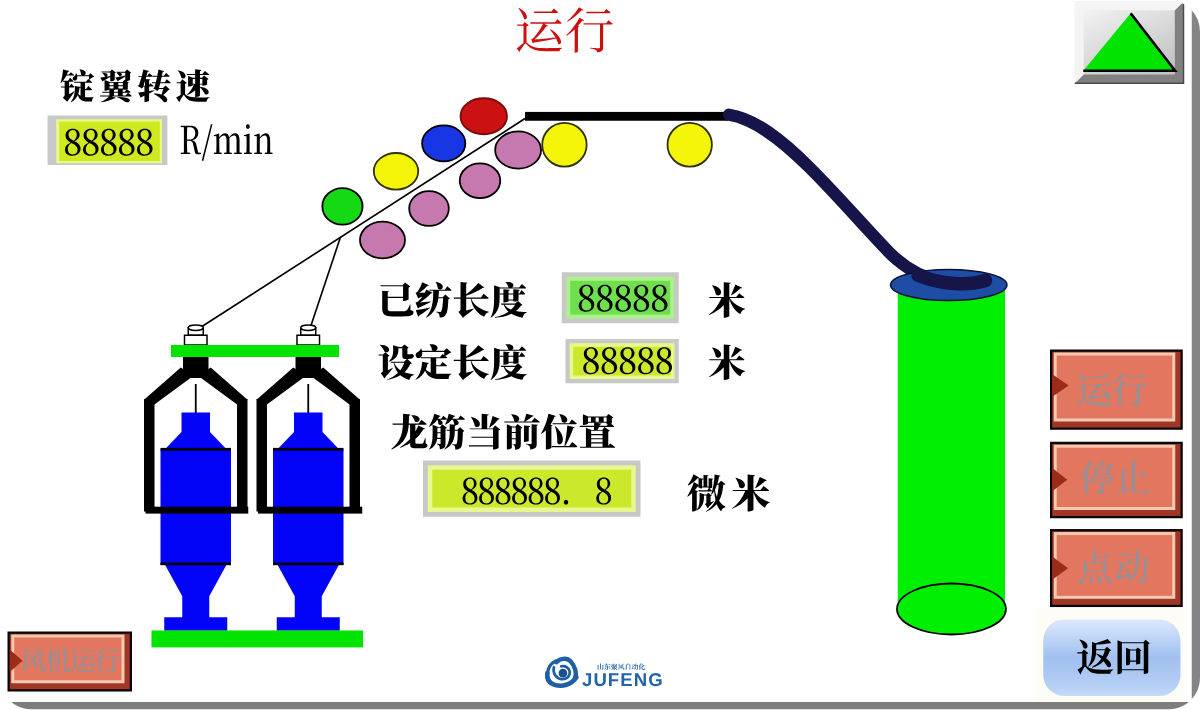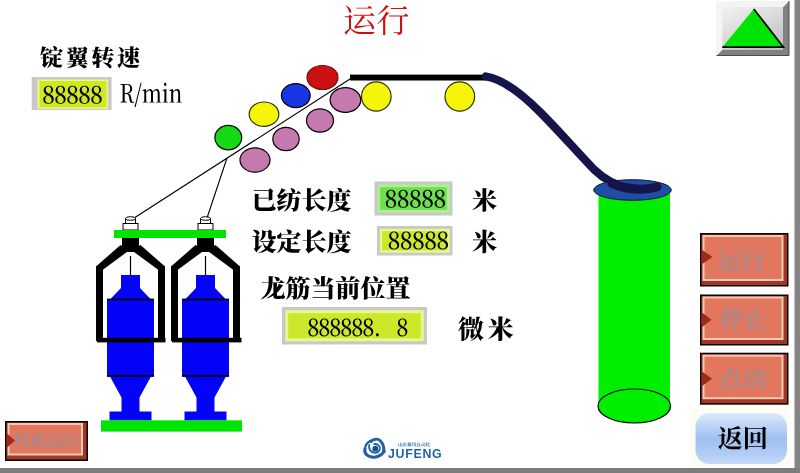--- a/index.html
+++ b/index.html
@@ -1,15 +1,15 @@
 <!DOCTYPE html>
 <html><head><meta charset="utf-8"><title>运行</title>
 <style>
 html,body{margin:0;padding:0;background:#fff;}
-#wrap{position:relative;width:800px;height:473px;overflow:hidden;}
+#wrap{position:relative;width:800px;height:473px;overflow:hidden;border-radius:21px;}
 svg{display:block;}
 </style></head>
 <body>
 <div id="wrap">
 <svg width="800" height="473" viewBox="0 0 800 473">
 <rect x="0" y="0" width="800" height="473" fill="#ffffff"></rect>
 <rect x="794.5" y="0" width="5.5" height="473" fill="#848484"></rect>
 <rect x="0" y="468" width="800" height="5" fill="#7d7d7d"></rect>
 <path d="M369.2 5.7 367.6 7.7H356.0L356.2 8.6H371.2C371.6 8.6 372.0 8.5 372.1 8.1C371.0 7.1 369.2 5.7 369.2 5.7ZM346.1 5.4 345.7 5.6C347.1 7.5 348.9 10.3 349.3 12.5C351.6 14.2 353.4 9.3 346.1 5.4ZM371.6 12.8 370.0 14.8H353.4L353.7 15.8H362.0C360.7 18.8 357.5 23.7 355.0 25.9C354.8 26.1 354.2 26.2 354.2 26.2L355.2 29.0C355.5 28.9 355.7 28.7 356.0 28.3C362.0 27.4 367.2 26.3 370.7 25.6C371.3 26.8 371.8 28.0 372.1 29.1C374.6 31.0 376.2 25.1 367.1 19.5L366.7 19.8C367.9 21.2 369.3 23.1 370.4 25.0C364.8 25.6 359.5 26.1 356.3 26.3C359.2 23.8 362.4 20.2 364.1 17.6C364.7 17.7 365.2 17.5 365.3 17.2L362.8 15.8H373.7C374.2 15.8 374.4 15.7 374.5 15.3C373.4 14.3 371.6 12.8 371.6 12.8ZM349.0 28.7C347.7 29.7 345.8 31.4 344.5 32.4L346.3 34.7C346.6 34.5 346.6 34.3 346.5 34.0C347.5 32.6 349.1 30.4 349.8 29.4C350.2 29.0 350.5 28.9 350.9 29.4C353.9 33.0 357.1 34.1 363.3 34.1C366.9 34.1 369.9 34.1 373.0 34.1C373.2 33.2 373.7 32.6 374.6 32.4V31.9C370.8 32.1 367.7 32.1 364.0 32.1C357.9 32.1 354.3 31.5 351.3 28.5C351.2 28.4 351.1 28.3 351.0 28.2V17.6C351.9 17.4 352.3 17.2 352.6 16.9L349.7 14.6L348.5 16.3H344.7L344.9 17.2H349.0Z M386.0 4.9C384.4 7.6 381.2 11.6 378.1 14.1L378.4 14.5C382.1 12.4 385.7 9.3 387.8 6.9C388.5 7.1 388.8 7.0 389.0 6.6ZM390.8 7.9 391.0 8.9H406.2C406.6 8.9 406.9 8.7 407.0 8.3C406.0 7.3 404.2 6.0 404.2 6.0L402.7 7.9ZM386.3 11.8C384.5 15.2 381.0 20.2 377.5 23.5L377.9 23.9C379.7 22.6 381.5 21.1 383.1 19.6V35.1H383.5C384.4 35.1 385.2 34.6 385.3 34.4V18.3C385.8 18.2 386.1 18.0 386.3 17.7L385.2 17.4C386.4 16.1 387.4 14.9 388.1 13.8C388.9 13.9 389.2 13.8 389.4 13.5ZM388.9 15.5 389.2 16.4H400.0V31.5C400.0 32.0 399.7 32.2 399.0 32.2C398.1 32.2 393.5 31.9 393.5 31.9V32.4C395.4 32.7 396.6 33.0 397.2 33.3C397.8 33.7 398.0 34.2 398.1 34.9C401.6 34.6 402.1 33.3 402.1 31.6V16.4H407.6C408.1 16.4 408.4 16.3 408.5 15.9C407.4 14.9 405.6 13.5 405.6 13.5L404.1 15.5Z" fill="#cc1010"></path>
 <path d="M58.8 52.7 57.3 54.5H49.3L49.5 55.2H53.7V58.0L49.9 57.3C50.1 60.7 49.6 65.1 47.2 68.0L47.4 68.2C49.7 66.9 51.1 65.2 51.9 63.3C52.9 66.7 55.0 67.6 58.4 67.6C59.1 67.6 60.7 67.6 61.4 67.6C61.3 66.4 61.7 65.2 62.5 65.0V64.8C61.5 64.8 59.4 64.8 58.5 64.8C57.8 64.8 57.2 64.8 56.7 64.7V60.1H60.7C61.1 60.1 61.3 60.0 61.4 59.7C60.4 58.8 58.9 57.4 58.9 57.4L57.4 59.4H56.7V55.2H60.9C61.2 55.2 61.4 55.1 61.5 54.8C60.9 54.3 60.1 53.6 59.5 53.2C60.2 52.7 61.3 51.9 62.0 51.4C62.4 51.3 62.7 51.3 62.8 51.1L60.4 48.8L59.0 50.2H56.0C57.7 49.6 58.2 46.7 53.1 46.1L52.9 46.2C53.5 47.1 54.0 48.4 54.0 49.7C54.3 49.9 54.6 50.1 54.9 50.2H51.4C51.3 49.7 51.1 49.3 50.9 48.8H50.6C50.5 50.0 49.8 50.8 49.0 51.2C46.8 54.0 52.1 55.3 51.5 50.8H59.3V53.0ZM53.7 58.4V63.9C53.1 63.6 52.6 63.1 52.2 62.5C52.6 61.2 52.9 59.9 53.0 58.6C53.4 58.5 53.6 58.5 53.7 58.4ZM45.3 47.9C45.9 47.9 46.1 47.6 46.2 47.3L42.0 46.3C41.9 48.6 41.2 52.9 40.3 55.3L40.6 55.4C40.9 55.0 41.3 54.7 41.6 54.2L41.7 54.5H43.1V57.7H40.6L40.7 58.3H43.1V63.5C43.1 64.0 42.9 64.2 41.9 65.1L44.8 67.8C45.0 67.6 45.1 67.4 45.2 67.1C47.3 64.6 48.8 62.3 49.5 61.1L49.4 60.9L46.1 62.8V58.3H49.1C49.4 58.3 49.6 58.2 49.7 57.9C48.9 57.1 47.5 55.8 47.5 55.8L46.2 57.7H46.1V54.5H48.4C48.7 54.5 49.0 54.3 49.0 54.1C48.2 53.2 46.7 51.9 46.7 51.9L45.4 53.8H42.0C42.9 52.8 43.6 51.6 44.3 50.4H48.9C49.2 50.4 49.4 50.2 49.5 50.0C48.6 49.2 47.2 48.1 47.2 48.1L45.9 49.7H44.6C44.9 49.1 45.1 48.5 45.3 47.9Z M78.2 64.6 78.1 64.8C80.5 65.6 82.1 66.9 83.0 67.7C85.6 69.8 91.6 64.6 78.2 64.6ZM78.1 48.7 77.9 48.8C78.5 49.2 79.2 50.0 79.4 50.7C81.5 51.6 82.7 47.8 78.1 48.7ZM78.6 63.7H76.0V61.8H78.6ZM68.4 48.8 68.3 49.0C68.9 49.4 69.7 50.3 69.9 51.0C70.2 51.1 70.4 51.2 70.6 51.2C69.0 51.5 67.6 51.7 66.8 51.8L68.4 54.3C68.6 54.3 68.8 54.1 68.9 53.8L69.7 53.4V60.5H70.2C71.3 60.5 72.5 60.0 72.9 59.7H72.9V61.1H68.1L68.3 61.8H72.9V63.7H66.6L66.8 64.3H72.6C71.4 65.6 69.2 67.1 67.0 68.0L67.1 68.2C70.6 67.8 73.8 66.8 75.9 65.7C76.7 65.7 77.1 65.5 77.2 65.2L74.3 64.3H87.3C87.6 64.3 87.9 64.2 87.9 64.0C86.9 63.1 85.3 61.9 85.3 61.9L83.8 63.7H81.8V61.8H86.5C86.8 61.8 87.1 61.7 87.1 61.4C86.3 60.7 85.0 59.8 84.7 59.5C85.0 59.4 85.2 59.3 85.2 59.2V55.6C85.6 55.5 85.8 55.4 85.9 55.2L84.4 54.1C85.4 54.0 86.7 53.4 86.7 53.1V48.9C87.1 48.8 87.3 48.6 87.5 48.5L84.7 46.4L83.3 47.8H77.6L77.8 48.5H83.5V50.3C80.7 51.0 78.1 51.5 76.8 51.7L78.6 54.3C78.8 54.2 79.0 54.0 79.1 53.7C81.1 52.6 82.5 51.7 83.5 51.0V53.5L83.0 53.1L81.7 54.6H73.2L69.8 53.3C71.4 52.5 72.6 51.8 73.5 51.3V54.2H74.0C75.1 54.2 76.5 53.5 76.5 53.3V48.8C76.9 48.7 77.2 48.5 77.3 48.4L74.6 46.4L73.3 47.7H67.6L67.8 48.4H73.5V50.6L71.0 51.1C72.3 50.6 72.3 48.2 68.4 48.8ZM78.6 61.1H76.0V60.1C76.5 60.1 76.6 59.9 76.6 59.7H78.6ZM81.8 61.1V60.0L82.0 59.9H82.5C83.0 59.9 83.8 59.8 84.4 59.6L83.1 61.1ZM75.7 59.0H73.0V57.5H75.7ZM78.9 59.0V57.5H81.9V59.0ZM75.7 56.8H73.0V55.2H75.7ZM78.9 56.8V55.2H81.9V56.8Z M99.4 47.3 95.5 46.4C95.4 47.4 95.0 48.9 94.6 50.6H92.2L92.4 51.2H94.4C93.8 53.2 93.2 55.3 92.7 56.7C92.3 56.9 92.0 57.1 91.8 57.3L94.6 59.0L95.7 57.7H96.3V61.1C94.5 61.4 93.0 61.6 92.1 61.7L93.8 65.2C94.0 65.2 94.3 64.9 94.4 64.6L96.3 63.8V68.0H96.8C98.4 68.0 99.3 67.4 99.4 67.2V62.4C100.8 61.6 102.0 61.0 102.9 60.5L102.9 60.2L99.4 60.7V57.7H101.8C102.1 57.7 102.4 57.6 102.4 57.3C101.6 56.6 100.3 55.5 100.3 55.5L99.4 56.7V53.6C100.0 53.6 100.1 53.3 100.2 53.0L97.1 52.7L97.5 51.2H101.4C101.7 51.2 102.0 51.1 102.0 50.8C101.0 50.0 99.5 48.9 99.5 48.9L98.1 50.6H97.7L98.4 47.9C99.0 47.9 99.3 47.6 99.4 47.3ZM110.7 48.6 109.3 50.5H107.9L108.5 47.9C109.1 48.0 109.3 47.7 109.4 47.5L105.6 46.4C105.5 47.3 105.2 48.8 104.9 50.5H101.9L102.1 51.1H104.8C104.5 52.3 104.2 53.6 103.9 54.8H101.2L101.4 55.5H103.7C103.5 56.6 103.2 57.6 102.9 58.4C102.6 58.5 102.3 58.8 102.1 58.9L104.9 60.6L106.0 59.3H108.8C108.6 60.4 108.1 61.8 107.6 63.1C106.4 62.6 104.7 62.4 102.6 62.4L102.5 62.6C105.0 63.7 107.9 66.0 109.3 68.1C111.9 68.9 112.8 65.3 108.7 63.4C110.0 62.4 111.4 61.1 112.3 60.0C112.8 60.0 113.0 59.9 113.2 59.7L110.4 57.0L108.7 58.6H106.0L106.8 55.5H113.2C113.6 55.5 113.8 55.4 113.9 55.1C112.9 54.2 111.2 52.8 111.2 52.8L109.8 54.8H106.9L107.8 51.1H112.5C112.9 51.1 113.1 51.0 113.2 50.7C112.2 49.9 110.7 48.6 110.7 48.6ZM96.7 57.1H95.7L96.7 53.8Z M118.8 46.9 118.6 47.0C119.6 48.3 120.6 50.2 120.9 51.9C123.8 54.1 126.3 48.4 118.8 46.9ZM120.4 63.3C119.5 63.8 118.3 64.5 117.4 65.0L119.5 68.2C119.7 68.0 119.8 67.9 119.7 67.6C120.5 66.2 121.6 64.5 122.0 63.7C122.3 63.2 122.6 63.2 122.9 63.7C124.7 66.5 126.6 67.8 131.6 67.8C133.4 67.8 136.2 67.8 137.6 67.8C137.8 66.5 138.4 65.4 139.7 65.1V64.8C137.2 64.9 135.1 65.0 132.6 65.0C127.6 65.0 125.1 64.5 123.4 62.9V55.9C124.0 55.8 124.4 55.6 124.6 55.4L121.5 52.9L120.1 54.8H117.7L117.8 55.5H120.4ZM130.1 55.8H128.5V52.6H130.1ZM136.6 47.3 134.9 49.3H133.3V47.3C134.0 47.2 134.1 47.0 134.2 46.6L130.1 46.2V49.3H124.5L124.7 50.0H130.1V51.9H128.7L125.4 50.7V57.7H125.9C127.1 57.7 128.5 57.1 128.5 56.8V56.4H129.2C128.3 58.9 126.7 61.4 124.6 63.1L124.8 63.4C126.8 62.5 128.6 61.4 130.1 60.1V64.6H130.7C131.9 64.6 133.3 63.9 133.3 63.6V58.2C134.5 59.5 135.9 61.2 136.6 62.8C139.7 64.4 141.4 58.6 133.3 57.8V56.4H134.9V57.2H135.5C136.5 57.2 138.1 56.6 138.1 56.4V53.1C138.6 53.0 138.9 52.8 139.0 52.6L136.1 50.4L134.7 51.9H133.3V50.0H138.9C139.2 50.0 139.5 49.9 139.5 49.6C138.4 48.7 136.6 47.3 136.6 47.3ZM133.3 52.6H134.9V55.8H133.3Z" fill="#000000"></path>

